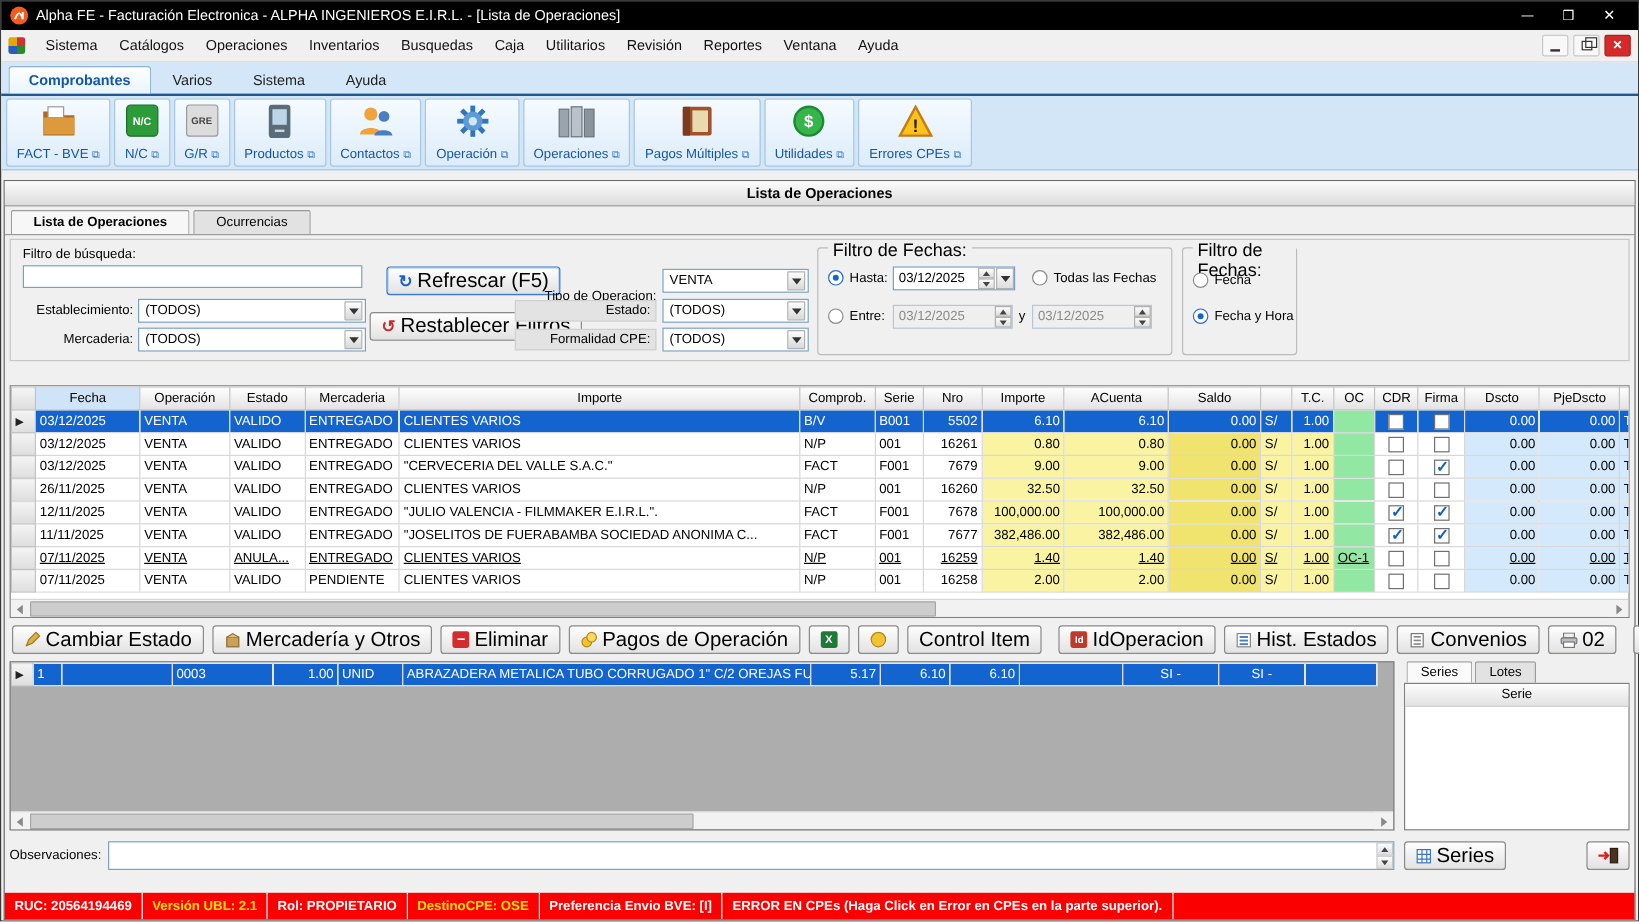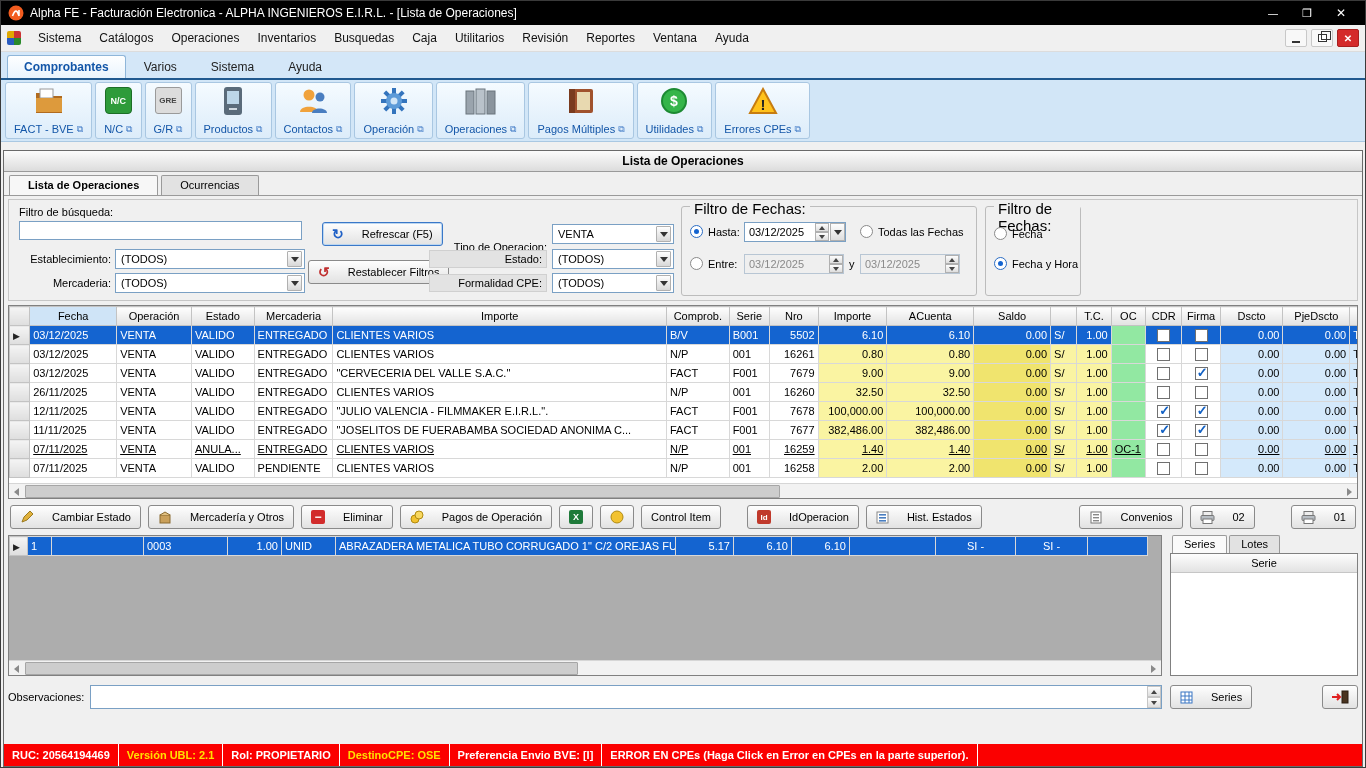--- a/index.html
+++ b/index.html
@@ -43,29 +43,29 @@
 .icgre{width:27px;height:27px;background:#dcdcdc;border:1px solid #9a9a9a;border-radius:3px;color:#444;font-weight:bold;font-size:8px;display:flex;align-items:center;justify-content:center}
 
 
 .mdi{flex:1;margin:8px 2px 0;border:1px solid #6a6a6a;background:#f0f0f0;display:flex;flex-direction:column;min-height:0}
 .page-header{height:21px;background:linear-gradient(#fcfcfc,#dcdcdc);border-bottom:1px solid #9a9a9a;display:flex;align-items:center;justify-content:center;font-weight:bold;font-size:12px;flex:0 0 auto}
 .ptabs{display:flex;padding:3px 5px 0;border-bottom:1px solid #9a9a9a;flex:0 0 auto}
 .ptab{padding:3px 18px 4px;border:1px solid #9a9a9a;border-bottom:none;background:#e2e2e2;font-size:11px;margin-right:3px;border-radius:2px 2px 0 0}
 .ptab.active{background:#f7f7f7;font-weight:bold}
 
 
-.fpanel{position:relative;height:102px;margin:3px 4px 0;background:#f0f0f0;border:1px solid #c6c6c6;flex:0 0 auto}
+.fpanel{position:relative;height:102px;margin:3px 4px 16px;background:#f0f0f0;border:1px solid #c6c6c6;flex:0 0 auto}
 .flabel{position:absolute;font-size:11px}
 .flabel.ra{text-align:right}
 .flabel.boxed{background:#e3e3e3;border:1px solid #d0d0d0;padding:2px 4px 2px 2px}
 .txt{position:absolute;background:#fff;border:1px solid #7aa0c4;height:19px;font-size:11px;padding:0 4px;font-family:inherit}
 .combo{position:absolute;height:20px;background:#fff;border:1px solid #7aa0c4;display:flex;align-items:center;padding:0 2px 0 5px;font-size:11px}
 .combo .arr{margin-left:auto;width:15px;height:16px;display:flex;align-items:center;justify-content:center;background:linear-gradient(#fefefe,#d8d8d8);border:1px solid #b0b0b0;border-radius:1px}
 .tri{width:0;height:0;border-left:4px solid transparent;border-right:4px solid transparent;border-top:5px solid #333}
-.btn{display:inline-flex;align-items:center;gap:18px;height:24px;padding:0 9px;background:linear-gradient(#fefefe,#e2e2e2);border:1px solid #8a8a8a;border-radius:3px;font-size:11px;font-family:inherit;white-space:nowrap}
+.btn{display:inline-flex;align-items:center;gap:4px;height:24px;padding:0 9px;background:linear-gradient(#fefefe,#e2e2e2);border:1px solid #8a8a8a;border-radius:3px;font-size:17px;font-family:inherit;white-space:nowrap}
 .btn.focus{border:1px solid #3a78c8;box-shadow:inset 0 0 0 1px #bcd6f0}
 .fbtn{position:absolute}
 .ic-refresh::after{content:"↻";color:#1f60c6;font-weight:bold;font-size:14px}
 .ic-reset::after{content:"↺";color:#c03030;font-weight:bold;font-size:14px}
 .group{position:absolute;border:1px solid #bcbcbc;border-radius:3px}
 .gtitle{position:absolute;top:-7px;left:8px;background:#f0f0f0;padding:0 4px;font-size:15px}
 .radio-row{position:absolute;display:flex;align-items:center;gap:5px;font-size:11px;white-space:nowrap}
 .radio{width:13px;height:13px;border:1px solid #8a8a8a;border-radius:50%;background:#fff;position:relative;flex:0 0 auto}
 .radio[data-on="true"]{border-color:#2a6cc4}
 .radio[data-on="true"]::after{content:"";position:absolute;left:3px;top:3px;width:5px;height:5px;border-radius:50%;background:#1464d0}

